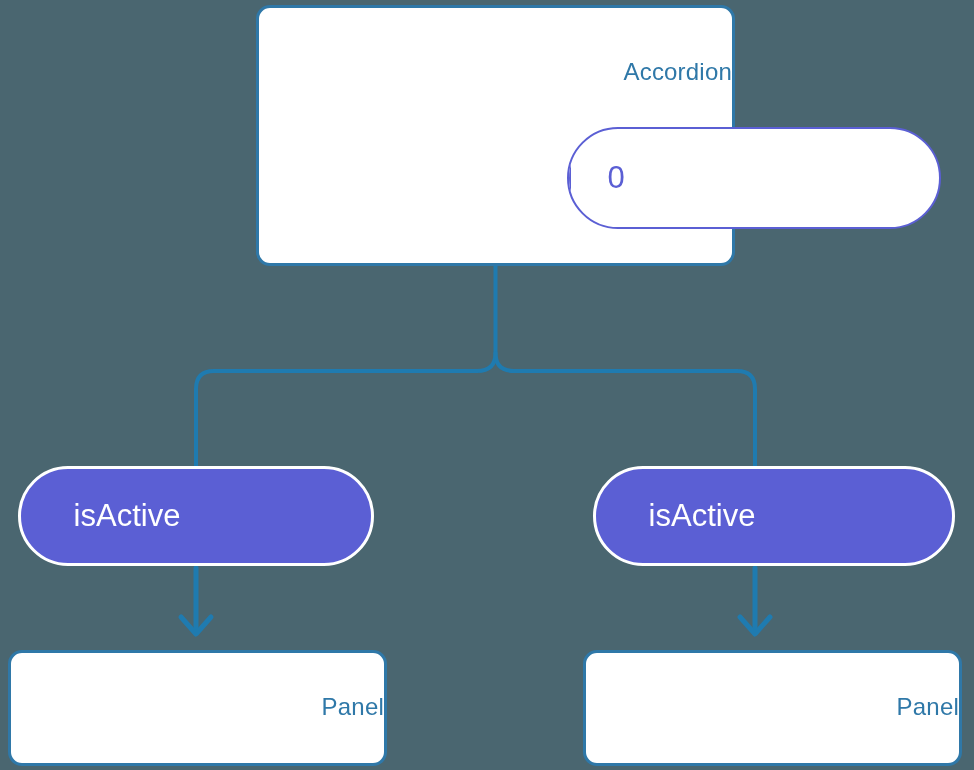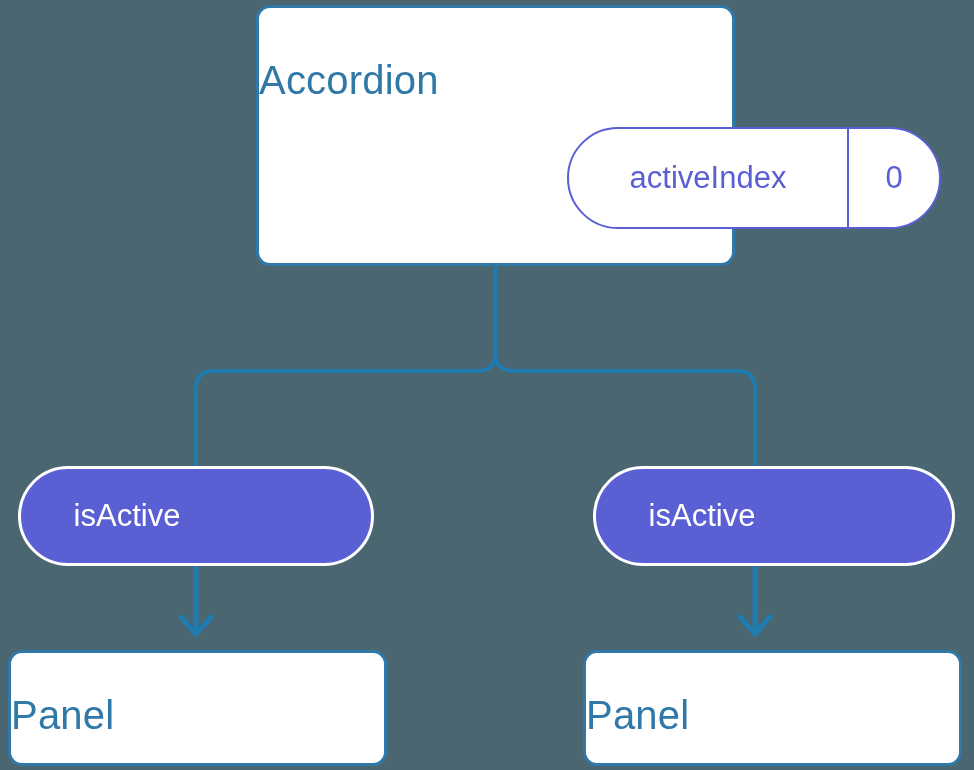--- a/index.html
+++ b/index.html
@@ -32,23 +32,23 @@
   
   .card {
     position: absolute;
     background: #ffffff;
     border: 3px solid #2f78a8;
     border-radius: 14px;
     box-sizing: border-box;
   }
   .card-title {
     color: #2f78a8;
-    font-size: 40px;
+    font-size: 24px;
     font-weight: 400;
-    text-align: left;
+    text-align: right;
     letter-spacing: 0.2px;
     white-space: nowrap;
   }
 
   
   #accordion-card {
     left: 256px;
     top: 5px;
     width: 479px;
     height: 261px;
@@ -170,21 +170,20 @@
 
     <g>
       <path d="M 755 568 L 755 632" fill="none" stroke="#1f7bb0" stroke-width="5" stroke-linecap="round"></path>
       <path d="M 740 617 L 755 634 L 770 617" fill="none" stroke="#1f7bb0" stroke-width="5" stroke-linecap="round" stroke-linejoin="round"></path>
     </g>
   </svg>
 
   <div class="card" id="accordion-card">
     <div class="card-title">Accordion</div>
     <div class="pill outlined" id="pill-active-index">
-      <div class="pill-key">activeIndex</div>
       <div class="pill-val">0</div>
     </div>
   </div>
 
   <div class="pill filled" id="pill-is-active-true">
     <div class="pill-key">isActive</div>
   </div>
 
   <div class="pill filled" id="pill-is-active-false">
     <div class="pill-key">isActive</div>

